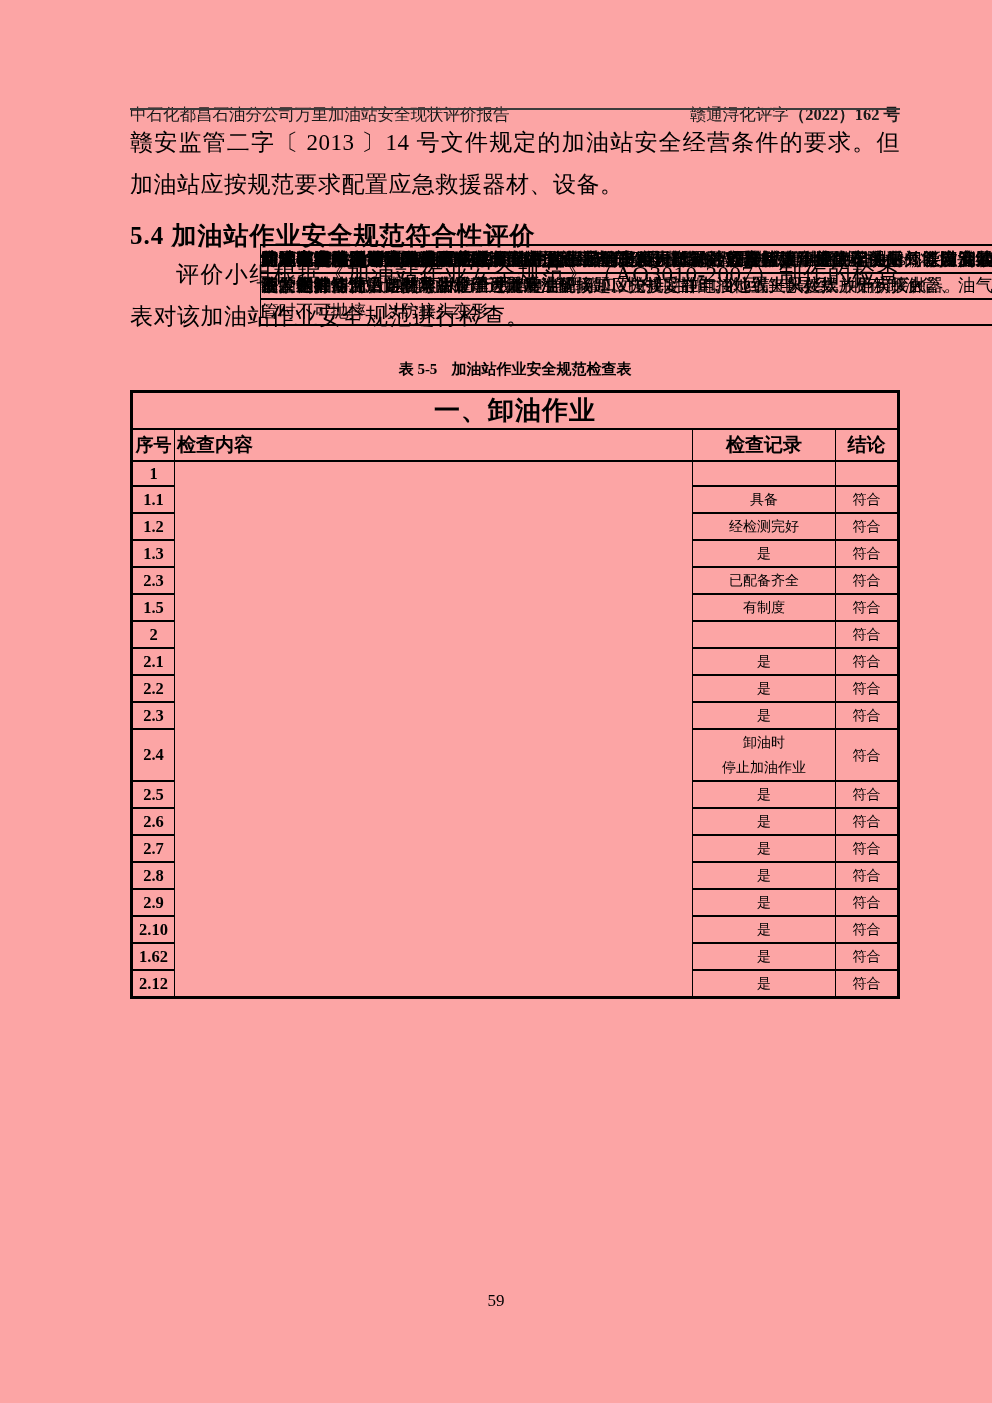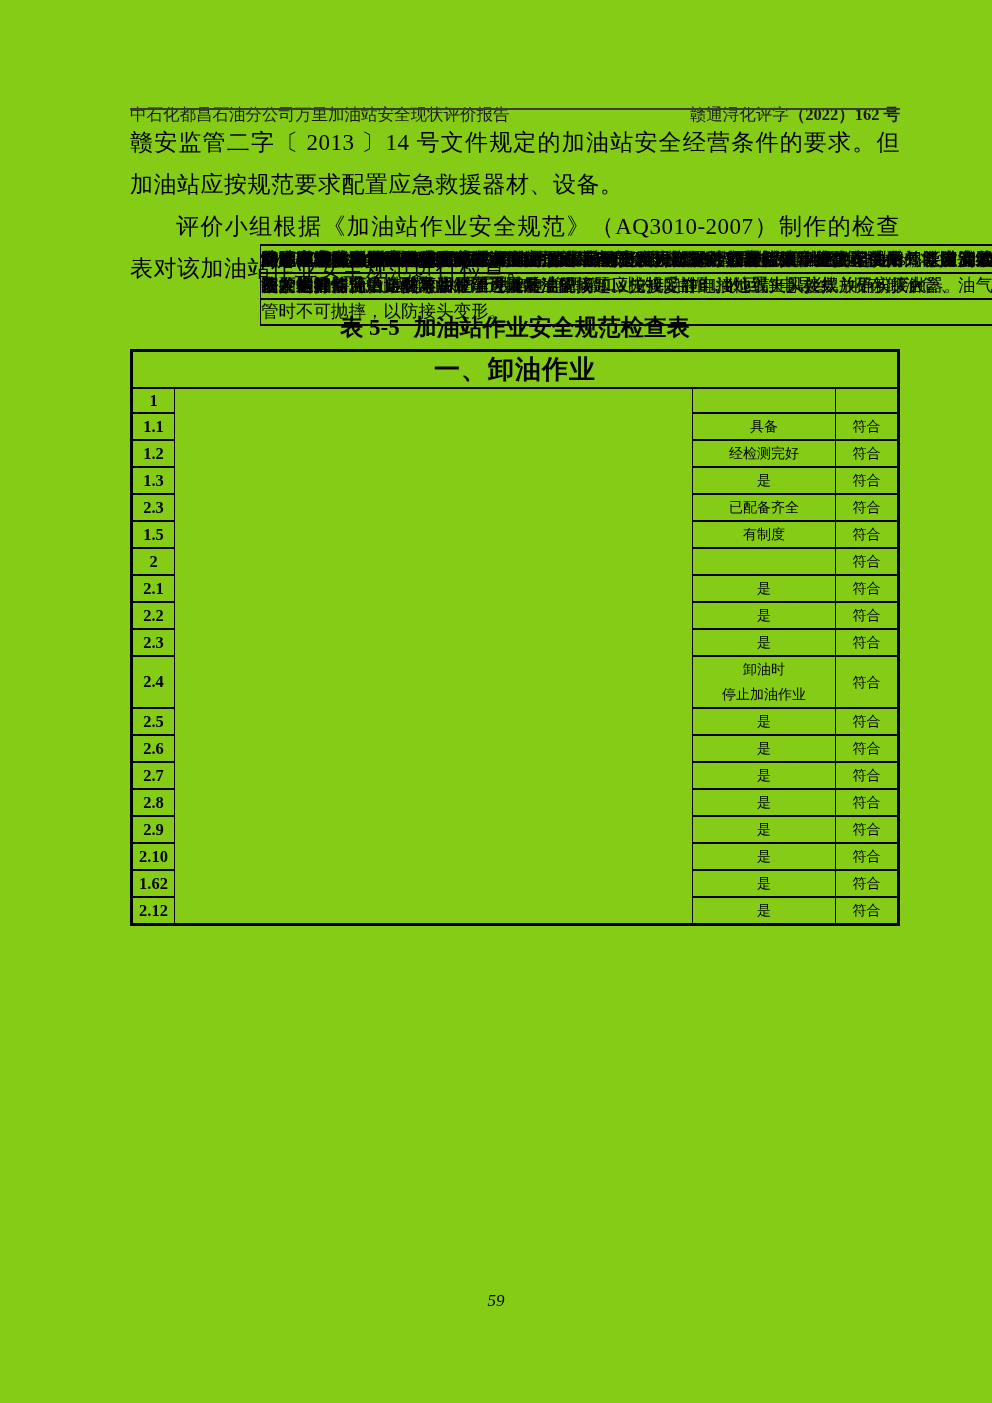--- a/index.html
+++ b/index.html
@@ -2,21 +2,21 @@
 <html><head>
 <meta charset="utf-8">
 <style>
   * { box-sizing: border-box; }
   html, body { margin: 0; padding: 0; background: #e8e8e8; }
   .page {
     position: relative;
     width: 992px;
     height: 1403px;
     margin: 0 auto;
-    background: #84cc16;
+    background: #fca5a5;
     color: #000;
     font-family: "Liberation Serif", "DejaVu Serif", serif;
     overflow: hidden;
   }
 
   
   .running-header {
     position: absolute;
     top: 84px;
     left: 130px;
@@ -54,23 +54,23 @@
   }
   .para.indent { text-indent: 2em; }
   .section-heading {
     margin: 12px 0 0 0;
     font-size: 25px;
     font-weight: bold;
     line-height: 36px;
     letter-spacing: 1px;
   }
   .table-caption {
-    margin: 23px 0 6px 0;
-    text-align: center;
-    font-size: 23px;
+    margin: 16px 0 6px 0;
+    text-align: center;
+    font-size: 15px;
     font-weight: bold;
     line-height: 30px;
   }
   .table-caption .cap-label { margin-right: 14px; }
 
   
   table.checklist {
     width: 770px;
     border-collapse: collapse;
     border: 3px solid #000;
@@ -120,55 +120,61 @@
   td.record { white-space: pre-line; }
 
   
   .page-number {
     position: absolute;
     top: 1291px;
     left: 0;
     width: 100%;
     text-align: center;
     font-size: 17px;
-    font-style: italic;
   }
 </style>
 </head>
 <body>
 
 <div class="page">
 
   <div class="running-header">
     <span class="left">中石化都昌石油分公司万里加油站安全现状评价报告</span>
     <span class="right"><span>赣通浔化评字</span><span class="num">（2022）162 号</span></span>
   </div>
   <div class="header-rule"></div>
 
   <div class="content">
     <p class="para">赣安监管二字〔 2013 〕14 号文件规定的加油站安全经营条件的要求。但加油站应按规范要求配置应急救援器材、设备。</p>
 
+    <h2 class="section-heading"><span>5.4</span>&nbsp;<span>加油站作业安全规范符合性评价</span></h2>
 
     <p class="para indent">评价小组根据《加油站作业安全规范》（AQ3010-2007）制作的检查表对该加油站作业安全规范进行检查。</p>
 
     <div class="table-caption">
       <span class="cap-label">表 5-5</span><span>加油站作业安全规范检查表</span>
     </div>
 
     <table class="checklist">
       <colgroup>
         <col style="width:43px">
         <col>
         <col style="width:143px">
         <col style="width:63px">
       </colgroup>
       <thead>
         <tr>
           <th class="group-header" colspan="4">一、卸油作业</th>
         </tr>
+        <tr class="col-header">
+          <th class="h-no">序号</th>
+          <th class="h-content">检查内容</th>
+          <th class="h-record">检查记录</th>
+          <th class="h-conclusion">结论</th>
+        </tr>
       </thead>
       <tbody id="rows-body">
   <tr>
     <td class="no">1</td>
     <td class="content">基本要求</td>
     <td class="record"></td>
     <td class="conclusion"></td>
   </tr>
 
   <tr>

